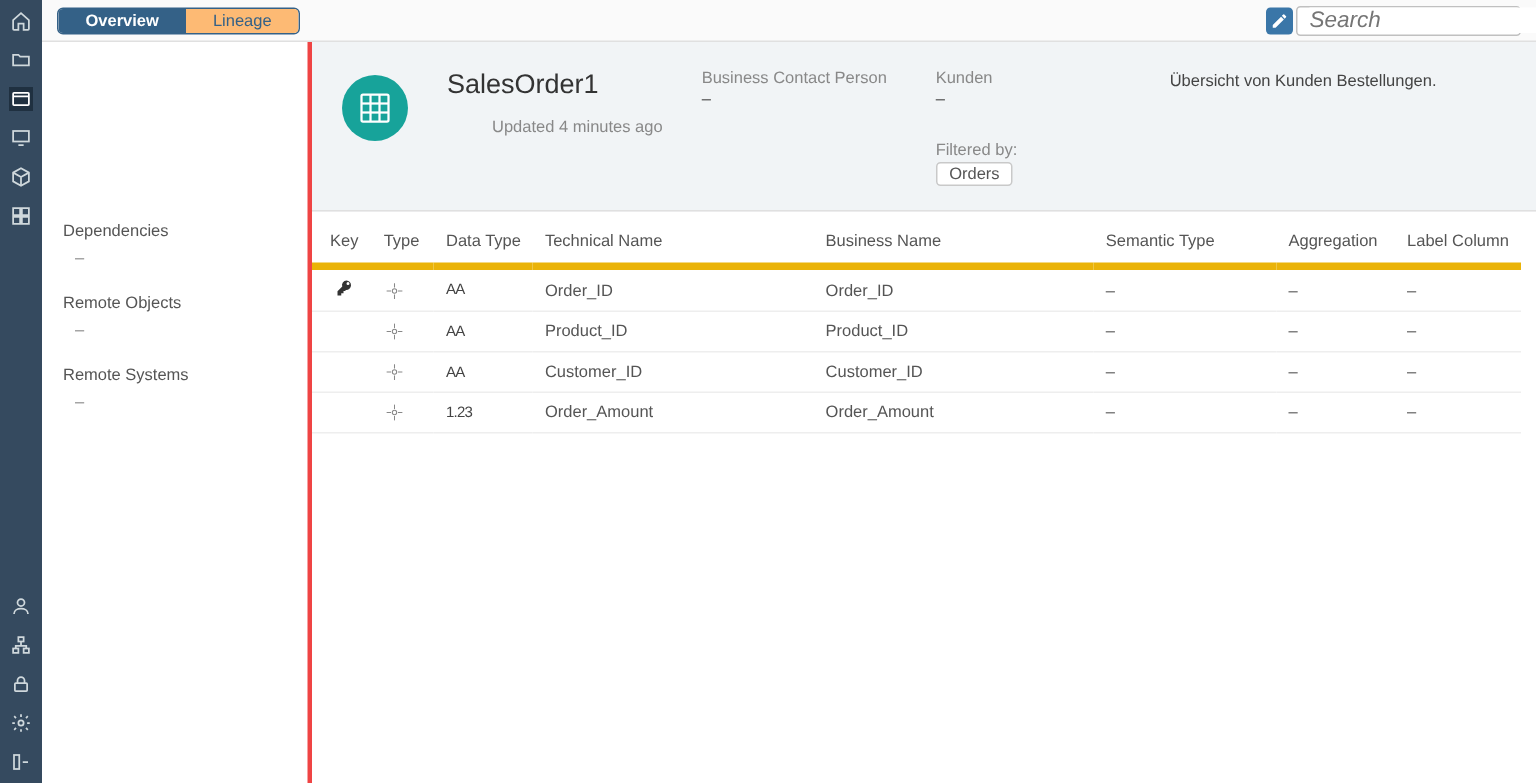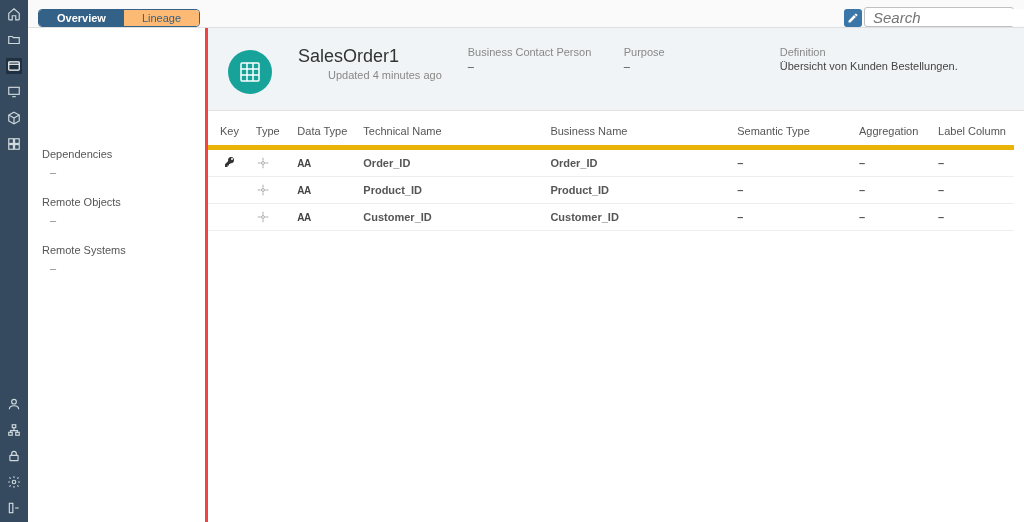--- a/index.html
+++ b/index.html
@@ -14,21 +14,21 @@
     padding: 6px 0;
   }
   .rail-top, .rail-bottom { display: flex; flex-direction: column; align-items: center; gap: 10px; }
   .rail .icon { width: 16px; height: 16px; display:flex; align-items:center; justify-content:center; color:#cfd8dc; cursor:pointer; }
   .rail .icon.active { background:#1f3040; color:#fff; }
   .rail .icon svg { width: 14px; height: 14px; }
 
   .main { flex:1; display:flex; flex-direction:column; height:522px; overflow:hidden; }
 
   
-  .topbar { height: 28px; background:#fafafa; border-bottom:1px solid #e0e0e0; display:flex; align-items:flex-end; padding:0 10px; gap:2px; }
+  .topbar { height: 28px; background:#fafafa; border-bottom:1px solid #e0e0e0; display:flex; align-items:center; padding:0 10px; gap:2px; }
   .segmented { display:flex; border:1px solid #346187; border-radius:4px; overflow:hidden; }
   .segmented .seg { padding:2px 18px; font-size:11px; cursor:pointer; background:#fdba74; color:#346187; }
   .segmented .seg.active { background:#346187; color:#fff; font-weight:bold; }
   .top-spacer { flex:1; }
   .editbtn { width:18px; height:18px; background:#3a76a8; border-radius:3px; display:flex; align-items:center; justify-content:center; cursor:pointer; }
   .editbtn svg { width:12px; height:12px; fill:#fff; }
   .searchbox { display:flex; align-items:center; border:1px solid #c0c0c0; border-radius:3px; background:#fff; padding:0 4px 0 8px; width:150px; height:20px; }
   .searchbox input { border:none; outline:none; font-size:15px; flex:1; color:#666; font-style:italic; }
   .searchbox .sicon { width:14px; height:14px; color:#888; }
 
@@ -42,34 +42,34 @@
   .sidepanel .sp-title { color:#555; margin-bottom:6px; }
   .sidepanel .sp-dash { color:#888; padding-left:8px; }
 
   
   .panel { flex:1; display:flex; flex-direction:column; }
 
   
   .header-block { background:#f1f4f6; border-bottom:1px solid #e0e0e0; padding:18px 20px 16px 20px; display:flex; gap:26px; align-items:flex-start; }
   .obj-icon { width:44px; height:44px; border-radius:50%; background:#17a39a; display:flex; align-items:center; justify-content:center; margin-top:4px; }
   .obj-icon svg { width:24px; height:24px; fill:none; stroke:#fff; stroke-width:1.5; }
-  .title-col { display:flex; flex-direction:column; gap:2px; min-width:120px; }
+  .title-col { display:flex; flex-direction:column; gap:12px; min-width:120px; }
   .title-col .title { font-size:18px; color:#333; }
   .title-col .subtitle { font-size:11px; color:#888;margin-left:30px; }
   .meta-col { display:flex; flex-direction:column; gap:22px; min-width:130px; }
   .meta-col .mlabel { color:#888; font-size:11px; }
   .meta-col .mval { color:#444; font-size:11px; margin-top:2px; }
   .chip { display:inline-block; border:1px solid #c9c9c9; border-radius:3px; padding:1px 8px; font-size:11px; color:#555; margin-top:2px; background:#fff; }
 
   
   .table-wrap { padding: 6px 10px 0 0; }
   table { width:100%; border-collapse:collapse; font-size:11px; }
   thead th { text-align:left; font-weight:normal; color:#555; padding:8px 8px; border-bottom:5px solid #eab308; white-space:nowrap; }
   thead th:first-child { padding-left:12px; }
-  tbody td { padding:6px 8px; border-bottom:1px solid #eee; color:#555; white-space:nowrap;font-weight:bold; }
+  tbody td { padding:6px 8px; border-bottom:1px solid #eee; color:#555; white-space:nowrap; }
   tbody td:first-child { padding-left:16px; }
   .key-svg { width:12px; height:12px; fill:#333; }
   .type-svg { width:14px; height:14px; stroke:#888; fill:none; stroke-width:1.2; display:block; }
   td.numtype { font-size:10px; letter-spacing:-0.5px; color:#444; }
 </style>
 </head>
 <body>
 
 <div class="rail">
   <div class="rail-top">
@@ -203,27 +203,30 @@
           <div class="subtitle">Updated 4 minutes ago</div>
         </div>
         <div class="meta-col">
           <div>
             <div class="mlabel">Business Contact Person</div>
             <div class="mval">–</div>
           </div>
         </div>
         <div class="meta-col">
           <div>
-            <div class="mlabel">Purpose</div>
+            <div class="mlabel">Kunden</div>
             <div class="mval">–</div>
           </div>
+          <div>
+            <div class="mlabel">Filtered by:</div>
+            <span class="chip">Orders</span>
+          </div>
         </div>
         <div class="meta-col" style="min-width:200px;">
           <div>
-            <div class="mlabel">Definition</div>
             <div class="mval">Übersicht von Kunden Bestellungen.</div>
           </div>
         </div>
       </div>
 
       <div class="table-wrap">
         <table>
           <thead>
             <tr>
               <th style="width:40px;">Key</th>
@@ -280,19 +283,35 @@
                       <line x1="3" y1="12" x2="8" y2="12"></line>
                       <line x1="16" y1="12" x2="21" y2="12"></line>
                     </svg></span></td>
                 <td class="numtype">AA</td>
                 <td>Customer_ID</td>
                 <td>Customer_ID</td>
                 <td>–</td>
                 <td>–</td>
                 <td>–</td>
               </tr>
+              <tr>
+                <td></td>
+                <td><span><svg class="type-svg" viewBox="0 0 24 24">
+                      <circle cx="12" cy="12" r="2.5"></circle>
+                      <line x1="12" y1="3" x2="12" y2="8"></line>
+                      <line x1="12" y1="16" x2="12" y2="21"></line>
+                      <line x1="3" y1="12" x2="8" y2="12"></line>
+                      <line x1="16" y1="12" x2="21" y2="12"></line>
+                    </svg></span></td>
+                <td class="numtype">1.23</td>
+                <td>Order_Amount</td>
+                <td>Order_Amount</td>
+                <td>–</td>
+                <td>–</td>
+                <td>–</td>
+              </tr>
             </tbody>
         </table>
       </div>
 
     </div>
   </div>
 </div>
 
 </body></html>

